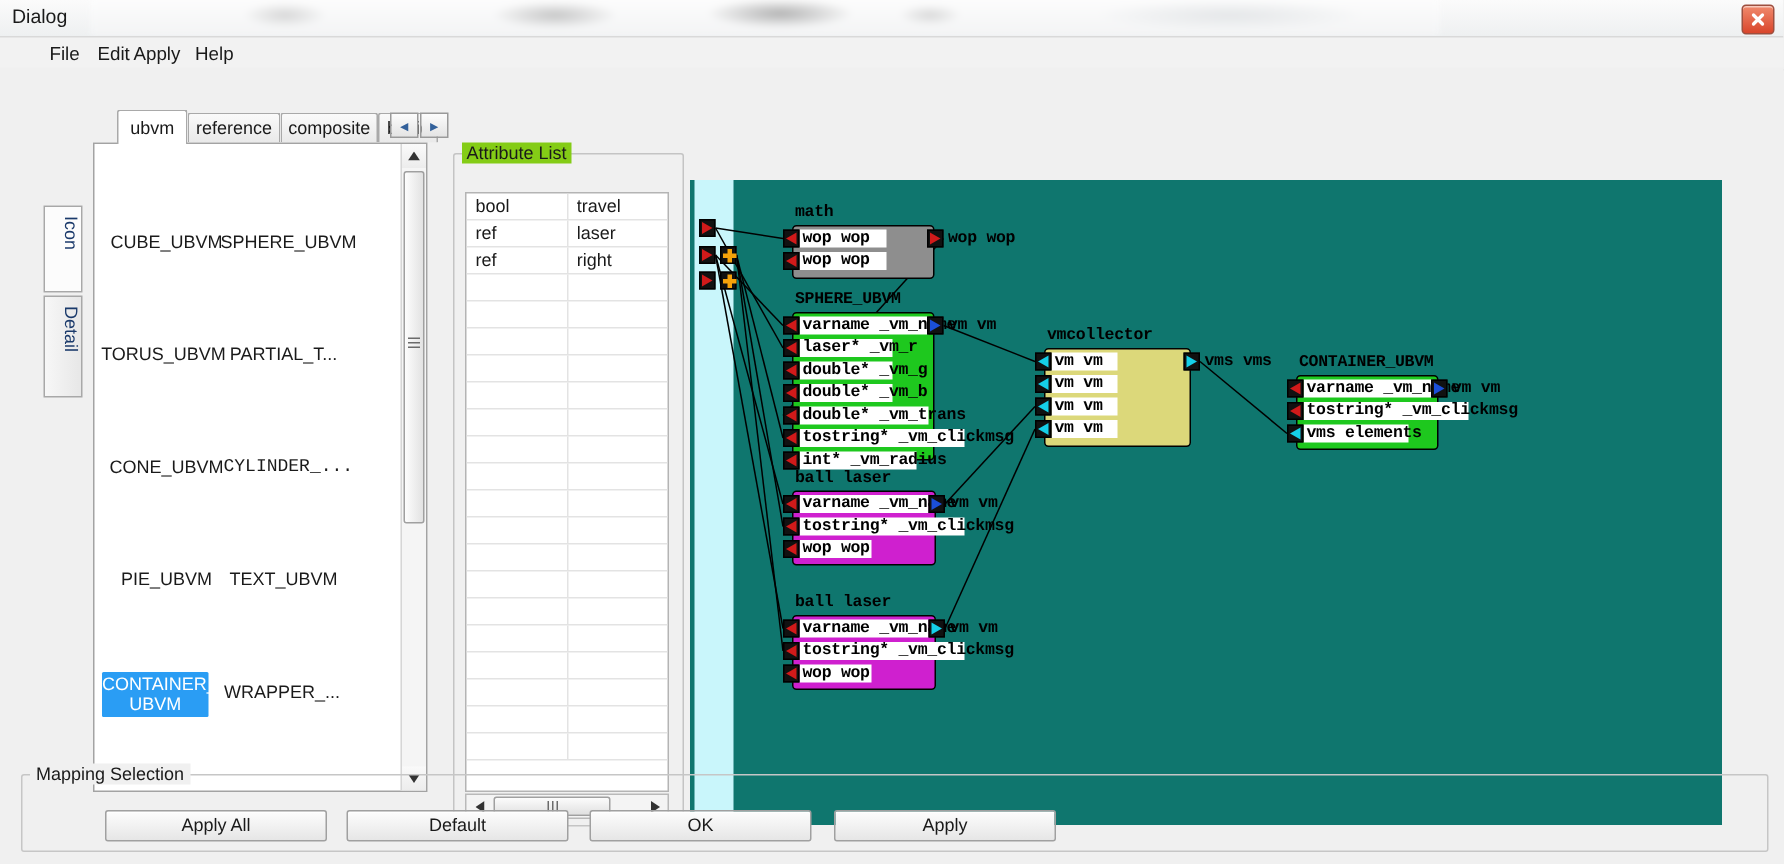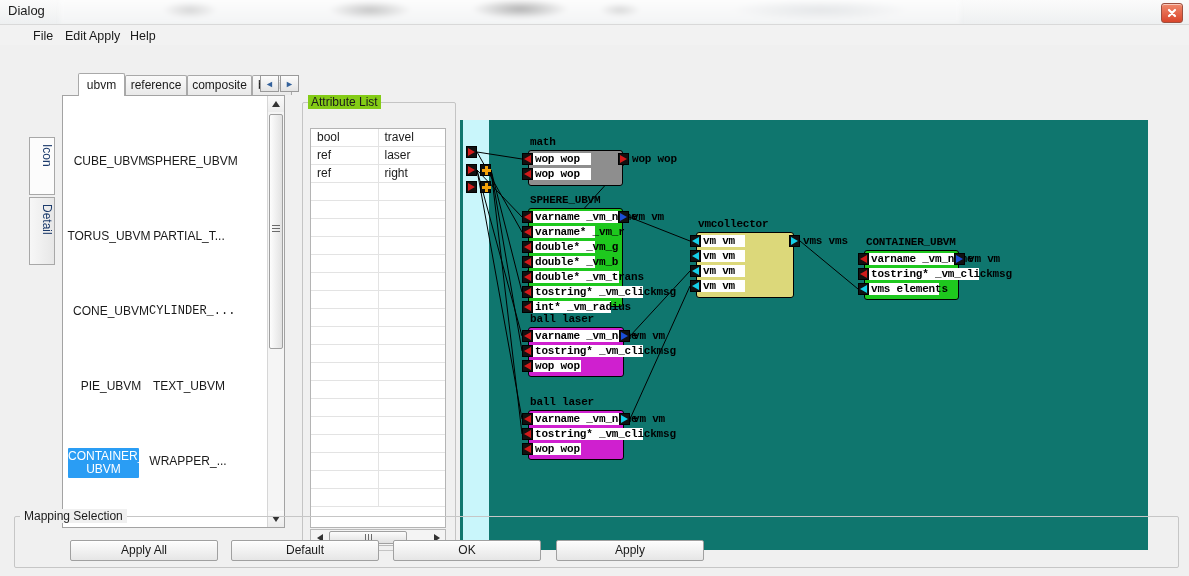--- a/index.html
+++ b/index.html
@@ -390,21 +390,21 @@
           <div class="node" style="left: 68px; top: 88px; width: 95px; height: 99px;">
             <div class="ntitle">SPHERE_UBVM</div>
             <div class="nbody" style="width: 95px; height: 99px; background: rgb(30, 200, 30);"></div>
             <div class="port" style="left: -6px; top: 3px;">
               <div class="tri-l-red"></div>
             </div>
             <div class="pslot" style="left: 5px; top: 3px; width: 86px; height: 12px;">varname _vm_name</div>
             <div class="port" style="left: -6px; top: 18px;">
               <div class="tri-l-red"></div>
             </div>
-            <div class="pslot" style="left: 5px; top: 18px; width: 62px; height: 12px;">varname* _vm_r</div>
+            <div class="pslot" style="left: 5px; top: 18px; width: 62px; height: 12px;">laser* _vm_r</div>
             <div class="port" style="left: -6px; top: 33px;">
               <div class="tri-l-red"></div>
             </div>
             <div class="pslot" style="left: 5px; top: 33px; width: 62px; height: 12px;">double* _vm_g</div>
             <div class="port" style="left: -6px; top: 48px;">
               <div class="tri-l-red"></div>
             </div>
             <div class="pslot" style="left: 5px; top: 48px; width: 62px; height: 12px;">double* _vm_b</div>
             <div class="port" style="left: -6px; top: 63px;">
               <div class="tri-l-red"></div>

